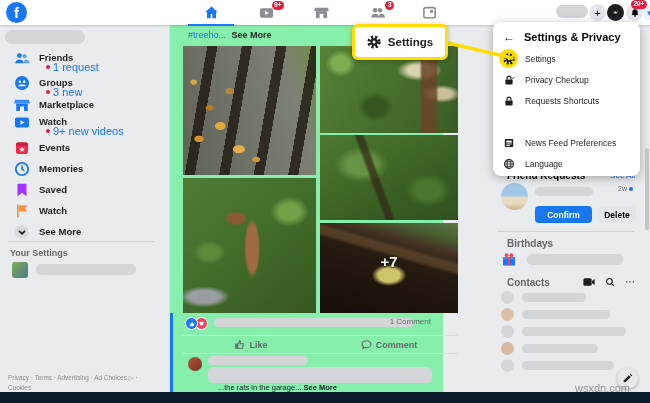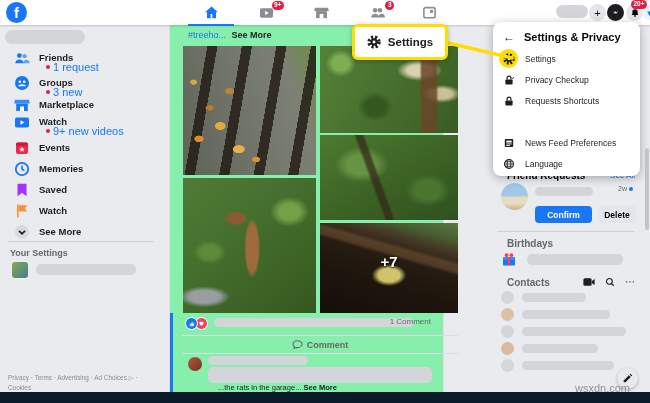--- a/index.html
+++ b/index.html
@@ -311,20 +311,26 @@
             <path d="M8 13S3.2 10 3.2 6.8C3.2 4.8 4.8 3.8 6 3.8c1 0 2 .7 2 .7s1-.7 2-.7c1.2 0 2.8 1 2.8 3C12.8 10 8 13 8 13z"></path>
           </svg>
       </div>
     </div>
     <div class="abs blur" style="left:44px;top:293px;width:200px;height:9px;"></div>
     <div class="abs" style="right:12px;top:292px;font-size:8px;color:#65676b;">1 Comment</div>
 
     <div class="btn-row">
       <div class="fbtn">
         <svg viewBox="0 0 16 16">
+            <path d="M2.5 7.5h2v6h-2zM5.5 13.5V7.5l2.8-4.7 1.2.9-.8 3.3h4.8l-.9 6.5z"></path>
+          </svg>
+        <span>Like</span>
+      </div>
+      <div class="fbtn">
+        <svg viewBox="0 0 16 16">
             <path d="M8 2.5c3.6 0 6.5 2.2 6.5 5s-2.9 5-6.5 5c-.7 0-1.4-.1-2-.2L3 13.5l.7-2.2C2.3 10.4 1.5 9 1.5 7.5c0-2.8 2.9-5 6.5-5z"></path>
           </svg>
         <span>Comment</span>
       </div>
     </div>
 
     <div class="abs" style="left:18px;top:332px;width:14px;height:14px;border-radius:50%;background:linear-gradient(135deg,#b35a3a,#7a2e1e);"></div>
     <div class="abs blur" style="left:38px;top:331px;width:100px;height:9px;"></div>
     <div class="abs blur" style="left:38px;top:342px;width:224px;height:16px;"></div>
     <div class="snippet">

